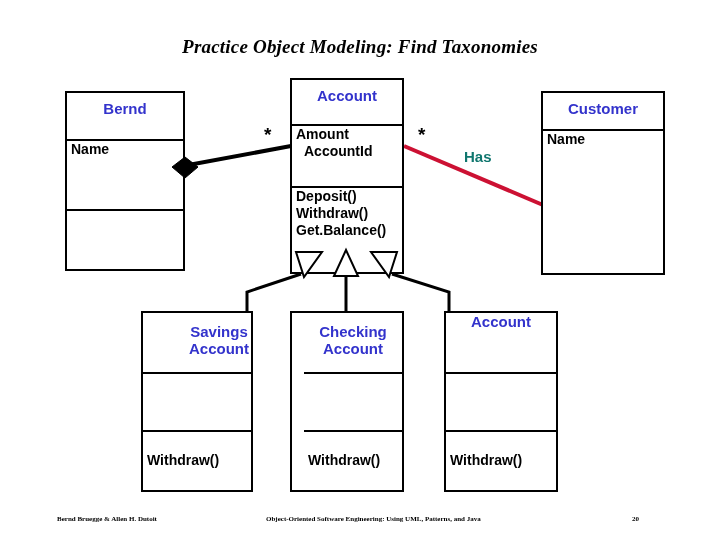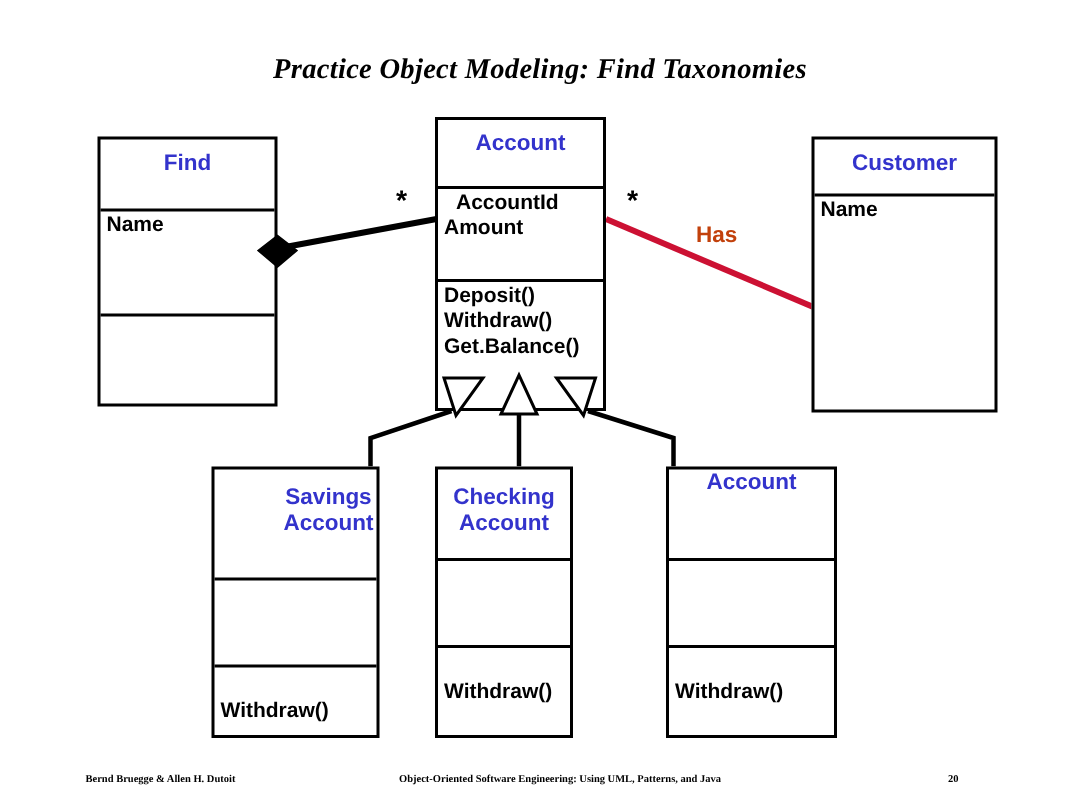--- a/index.html
+++ b/index.html
@@ -96,21 +96,21 @@
     font-size: 19px;
     font-weight: bold;
     color: #000000;
     z-index: 9;
     line-height: 1;
   }
   .assoc-label {
     position: absolute;
     font-size: 15px;
     font-weight: bold;
-    color: #c2410c;
+    color: #0f766e;
     z-index: 9;
     white-space: nowrap;
   }
 
   
   .footer-text {
     position: absolute;
     font-family: "Liberation Serif", serif;
     font-weight: bold;
     font-size: 7px;
@@ -137,64 +137,64 @@
 
     <polyline points="301,274 247,292 247,311" fill="none" stroke="#000000" stroke-width="3"></polyline>
 
     <line x1="346" y1="274" x2="346" y2="311" stroke="#000000" stroke-width="3"></line>
 
     <polyline points="392,274 449,292 449,311" fill="none" stroke="#000000" stroke-width="3"></polyline>
   </svg>
 
   <div class="class-box" id="box-bank" style="left:65px; top:91px; width:120px; height:180px;">
     <div class="compartment" style="height:46px;">
-      <div class="cls-name">Find</div>
+      <div class="cls-name">Bernd</div>
     </div>
     <div class="compartment divider" style="height:70px;">
       <div class="cls-attr">Name</div>
     </div>
     <div class="compartment divider" style="height:60px;"></div>
   </div>
 
   <div class="class-box" id="box-account" style="left:290px; top:78px; width:114px; height:196px;">
     <div class="compartment" style="height:44px;">
       <div class="cls-name">Account</div>
     </div>
     <div class="compartment divider" style="height:62px;">
+      <div class="cls-attr">Amount</div>
       <div class="cls-attr indent1">AccountId</div>
-      <div class="cls-attr">Amount</div>
     </div>
     <div class="compartment divider" style="height:86px;">
       <div class="cls-op">Deposit()</div>
       <div class="cls-op">Withdraw()</div>
       <div class="cls-op">Get.Balance()</div>
     </div>
   </div>
 
   <div class="class-box" id="box-customer" style="left:541px; top:91px; width:124px; height:184px;">
     <div class="compartment" style="height:36px;">
       <div class="cls-name">Customer</div>
     </div>
     <div class="compartment divider" style="height:62px;">
       <div class="cls-attr">Name</div>
     </div>
   </div>
 
   <div class="class-box" id="box-savings" style="left:141px; top:311px; width:112px; height:181px;">
-    <div class="compartment" style="height:72px;margin-left:44px;">
+    <div class="compartment" style="height:59px;margin-left:44px;">
       <div class="cls-name two-line">Savings</div>
       <div class="cls-name" style="padding-top:0;">Account</div>
     </div>
     <div class="compartment divider" style="height:58px;"></div>
     <div class="compartment divider" style="height:60px;">
       <div class="cls-op" style="padding-top:20px;">Withdraw()</div>
     </div>
   </div>
 
-  <div class="class-box" id="box-checking" style="left:290px; top:311px; width:92px; height:181px;">
+  <div class="class-box" id="box-checking" style="left:290px; top:311px; width:114px; height:181px;padding-left:12px;">
     <div class="compartment" style="height:59px;">
       <div class="cls-name two-line">Checking</div>
       <div class="cls-name" style="padding-top:0;">Account</div>
     </div>
     <div class="compartment divider" style="height:58px;"></div>
     <div class="compartment divider" style="height:60px;">
       <div class="cls-op" style="padding-top:20px;">Withdraw()</div>
     </div>
   </div>
 

